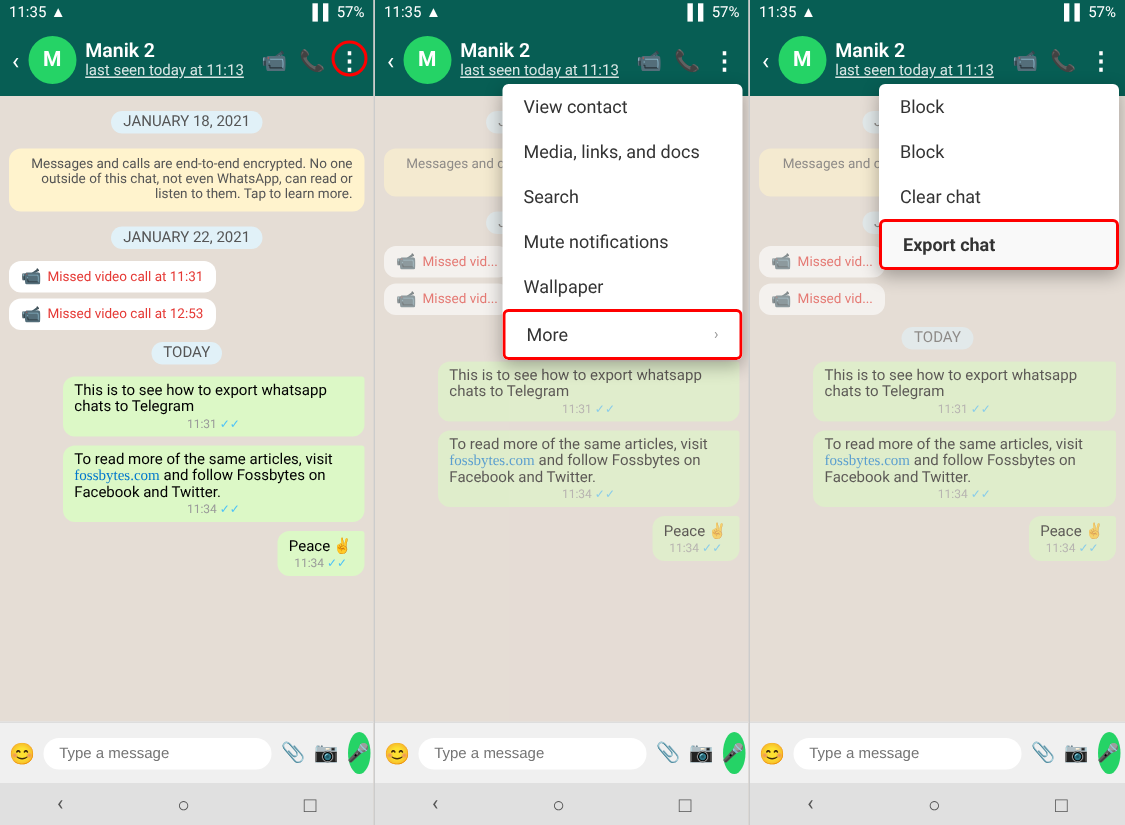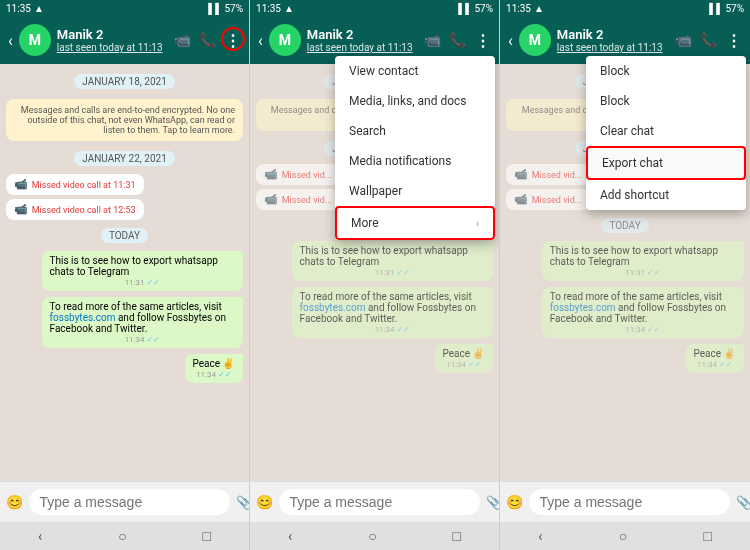--- a/index.html
+++ b/index.html
@@ -118,37 +118,37 @@
       padding: 4px 8px;
       font-size: 9px;
       color: #e53935;
       display: flex;
       align-items: center;
       gap: 4px;
       align-self: flex-start;
       max-width: 80%;
     }
     .missed-call-icon { color: #e53935; font-size: 11px; }
-    .link-text { color: #0077cc; }
+    .link-text { color: #0077cc; font-family: Liberation Serif, serif; }
 
     
     .input-bar {
       background: #f0f0f0;
       padding: 6px;
       display: flex;
       align-items: center;
       gap: 6px;
       border-top: 1px solid #ddd;
     }
     .input-field {
       flex: 1;
       background: white;
       border-radius: 20px;
       padding: 5px 10px;
-      font-size: 14px;
+      font-size: 10px;
       color: #999;
       border: none;
       outline: none;
     }
     .mic-btn {
       width: 28px; height: 28px;
       background: #25d366;
       border-radius: 50%;
       display: flex; align-items: center; justify-content: center;
       color: white; font-size: 12px; cursor: pointer;
@@ -191,20 +191,21 @@
     .dropdown-item .chevron { font-size: 10px; color: #999; }
     .red-circle-menu {
       border: 2.5px solid red;
       border-radius: 4px;
     }
 
     
     .export-highlight {
       border: 2.5px solid red;
       border-radius: 4px;
+      font-weight: bold;
     }
 
   </style>
 </head>
 <body>
 
 <div class="phone-panel">
 
   <div class="status-bar">
     <div class="status-bar-left">
@@ -307,21 +308,21 @@
     <div class="dropdown-item">
       <span>View contact</span>
     </div>
     <div class="dropdown-item">
       <span>Media, links, and docs</span>
     </div>
     <div class="dropdown-item">
       <span>Search</span>
     </div>
     <div class="dropdown-item">
-      <span>Media notifications</span>
+      <span>Mute notifications</span>
     </div>
     <div class="dropdown-item">
       <span>Wallpaper</span>
     </div>
     <div class="dropdown-item red-circle-menu" style="border:2px solid red; border-radius:4px;">
       <span>More</span>
       <span class="chevron">›</span>
     </div>
   </div>
 
@@ -400,23 +401,20 @@
     </div>
     <div class="dropdown-item">
       <span>Block</span>
     </div>
     <div class="dropdown-item">
       <span>Clear chat</span>
     </div>
     <div class="dropdown-item export-highlight" style="border:2px solid red; border-radius:4px; background:#f9f9f9;">
       <span>Export chat</span>
     </div>
-    <div class="dropdown-item">
-      <span>Add shortcut</span>
-    </div>
   </div>
 
   <div class="chat-body" style="opacity:0.6;">
     <div class="date-label">JANUARY 18, 2021</div>
     <div class="encryption-notice">Messages and calls are end-to-end encrypted. No one outside of this chat, not...</div>
     <div class="date-label">JANUARY 22, 2021</div>
     <div class="missed-call">
       <span class="missed-call-icon">📹</span>
       <span>Missed vid...</span>
     </div>

